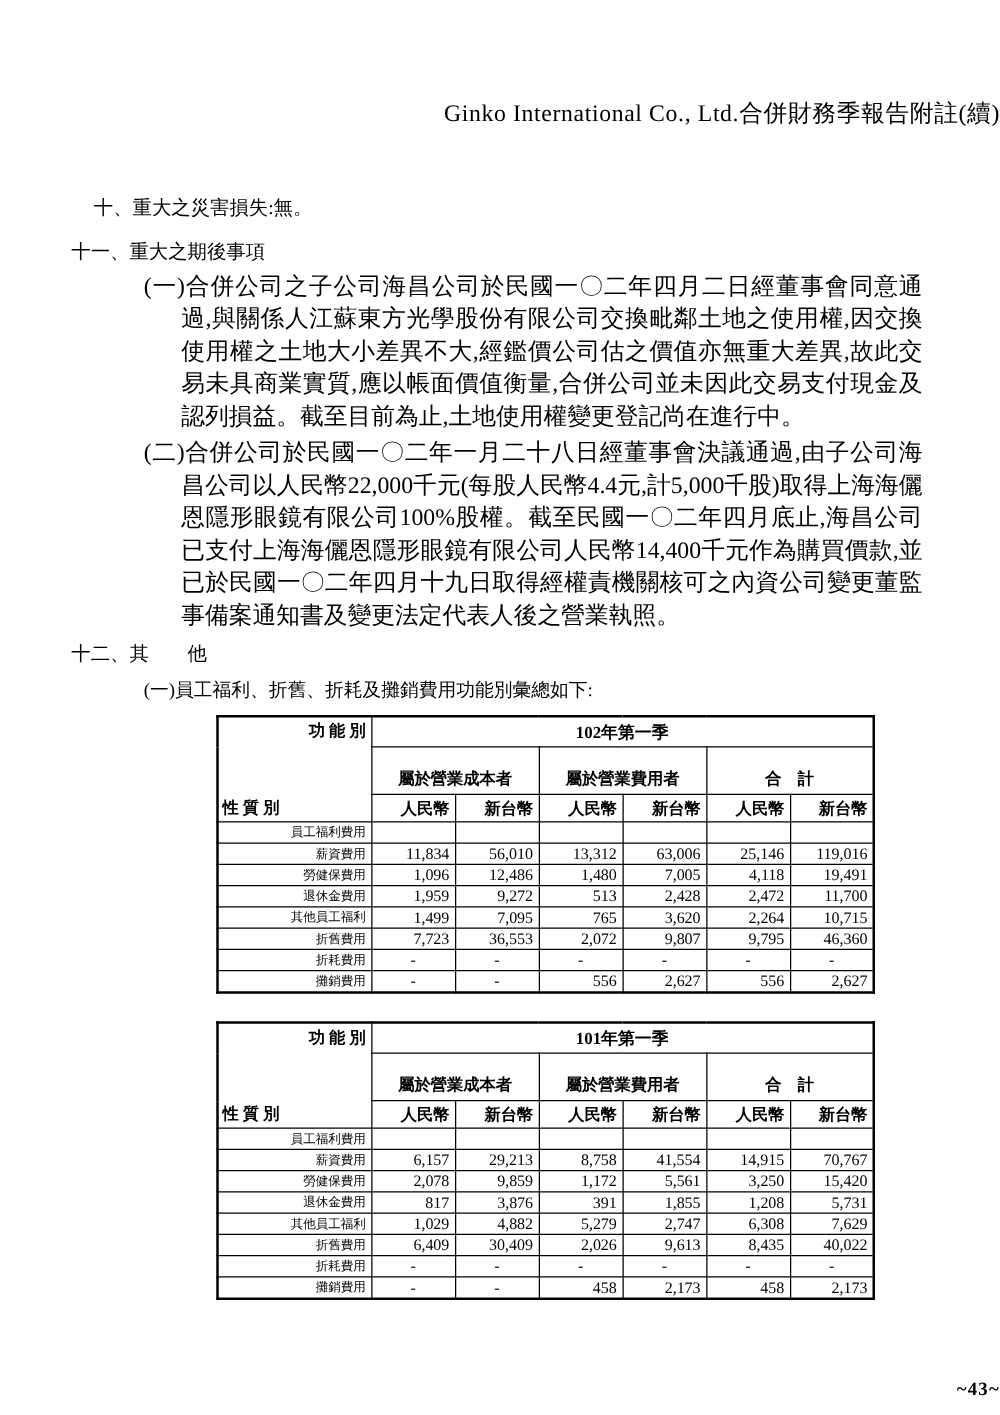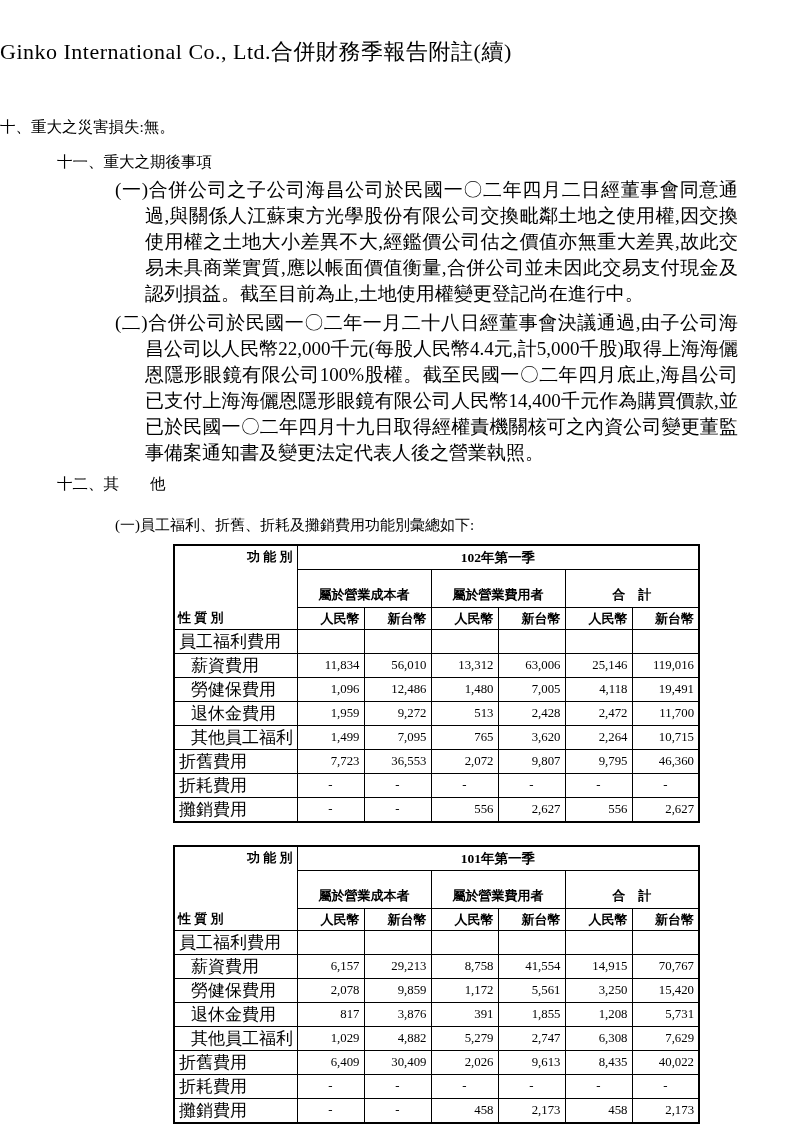--- a/index.html
+++ b/index.html
@@ -2,33 +2,33 @@
 <html><head>
 <meta charset="utf-8">
 <style>
   html,body{margin:0;padding:0;}
   body{
     width:800px;height:1132px;background:#ffffff;color:#000;
     font-family:"Liberation Serif","DejaVu Serif",serif;
     position:relative;overflow:hidden;
   }
   .title{
-    padding-top:40px;text-align:left;font-size:22px;letter-spacing:0.5px;
+    padding-top:80px;text-align:right;font-size:19px;letter-spacing:0.5px;
     line-height:24px;white-space:nowrap;
   }
-  .s10{margin-top:51px;font-size:15.5px;line-height:24px;}
+  .s10{margin-top:51px;margin-left:75px;font-size:15.5px;line-height:24px;}
   .s11h{margin-top:11px;margin-left:57px;font-size:15.5px;line-height:24px;}
   .item{
     margin:3px 0 0 145px;width:593px;
     text-indent:-30px;
     font-size:19px;line-height:26px;text-align:justify;
   }
   .item .marker{display:inline;}
   .s12h{margin-top:6px;margin-left:57px;font-size:15.5px;line-height:24px;}
-  .s12intro{margin-top:16px;margin-left:115px;font-size:15px;line-height:26px;}
+  .s12intro{margin-top:4px;margin-left:115px;font-size:15px;line-height:26px;}
 
   table.tbl{
     margin-left:173px;margin-top:6px;
     border-collapse:collapse;table-layout:fixed;
     width:527px;
     border:2px solid #000;
     font-size:12.5px;
   }
   table.tbl td{border:1px solid #000;padding:0 4px;overflow:hidden;white-space:nowrap;}
   col.c-label{width:123px;}
@@ -36,21 +36,21 @@
   tr.hr1 td{height:23px;}
   td.corner{position:relative;padding:0;margin-top:12px;}
   td.corner .ct{position:absolute;top:2px;right:4px;font-weight:bold;font-size:13px;}
   td.corner .cb{position:absolute;bottom:2px;left:3px;font-weight:bold;font-size:13px;}
   td.period{text-align:center;font-weight:bold;font-size:13.5px;}
   tr.hr2 td{height:34px;vertical-align:bottom;padding-bottom:3px;}
   td.grp{text-align:center;font-weight:bold;font-size:13px;}
   tr.hr3 td{height:21px;text-align:right;}
   td.cur{font-weight:bold;font-size:13px;padding-left:7px;text-align:left;}
   tr.dr td{height:16px;}
-  td.lbl{text-align:left;padding-left:3px;font-size:17px;}
+  td.lbl{text-align:right;padding-left:3px;font-size:10px;}
   td.lbl.ind{padding-left:16px;}
   td.num{text-align:right;padding-right:7px;font-size:12.8px;}
   td.num.dash{text-align:center;padding-right:4px;}
   .gap{height:16px;}
   .pageno{
     margin-top:64px;text-align:right;font-size:15px;font-weight:bold;
     letter-spacing:1px;
   }
 </style>
 </head>

